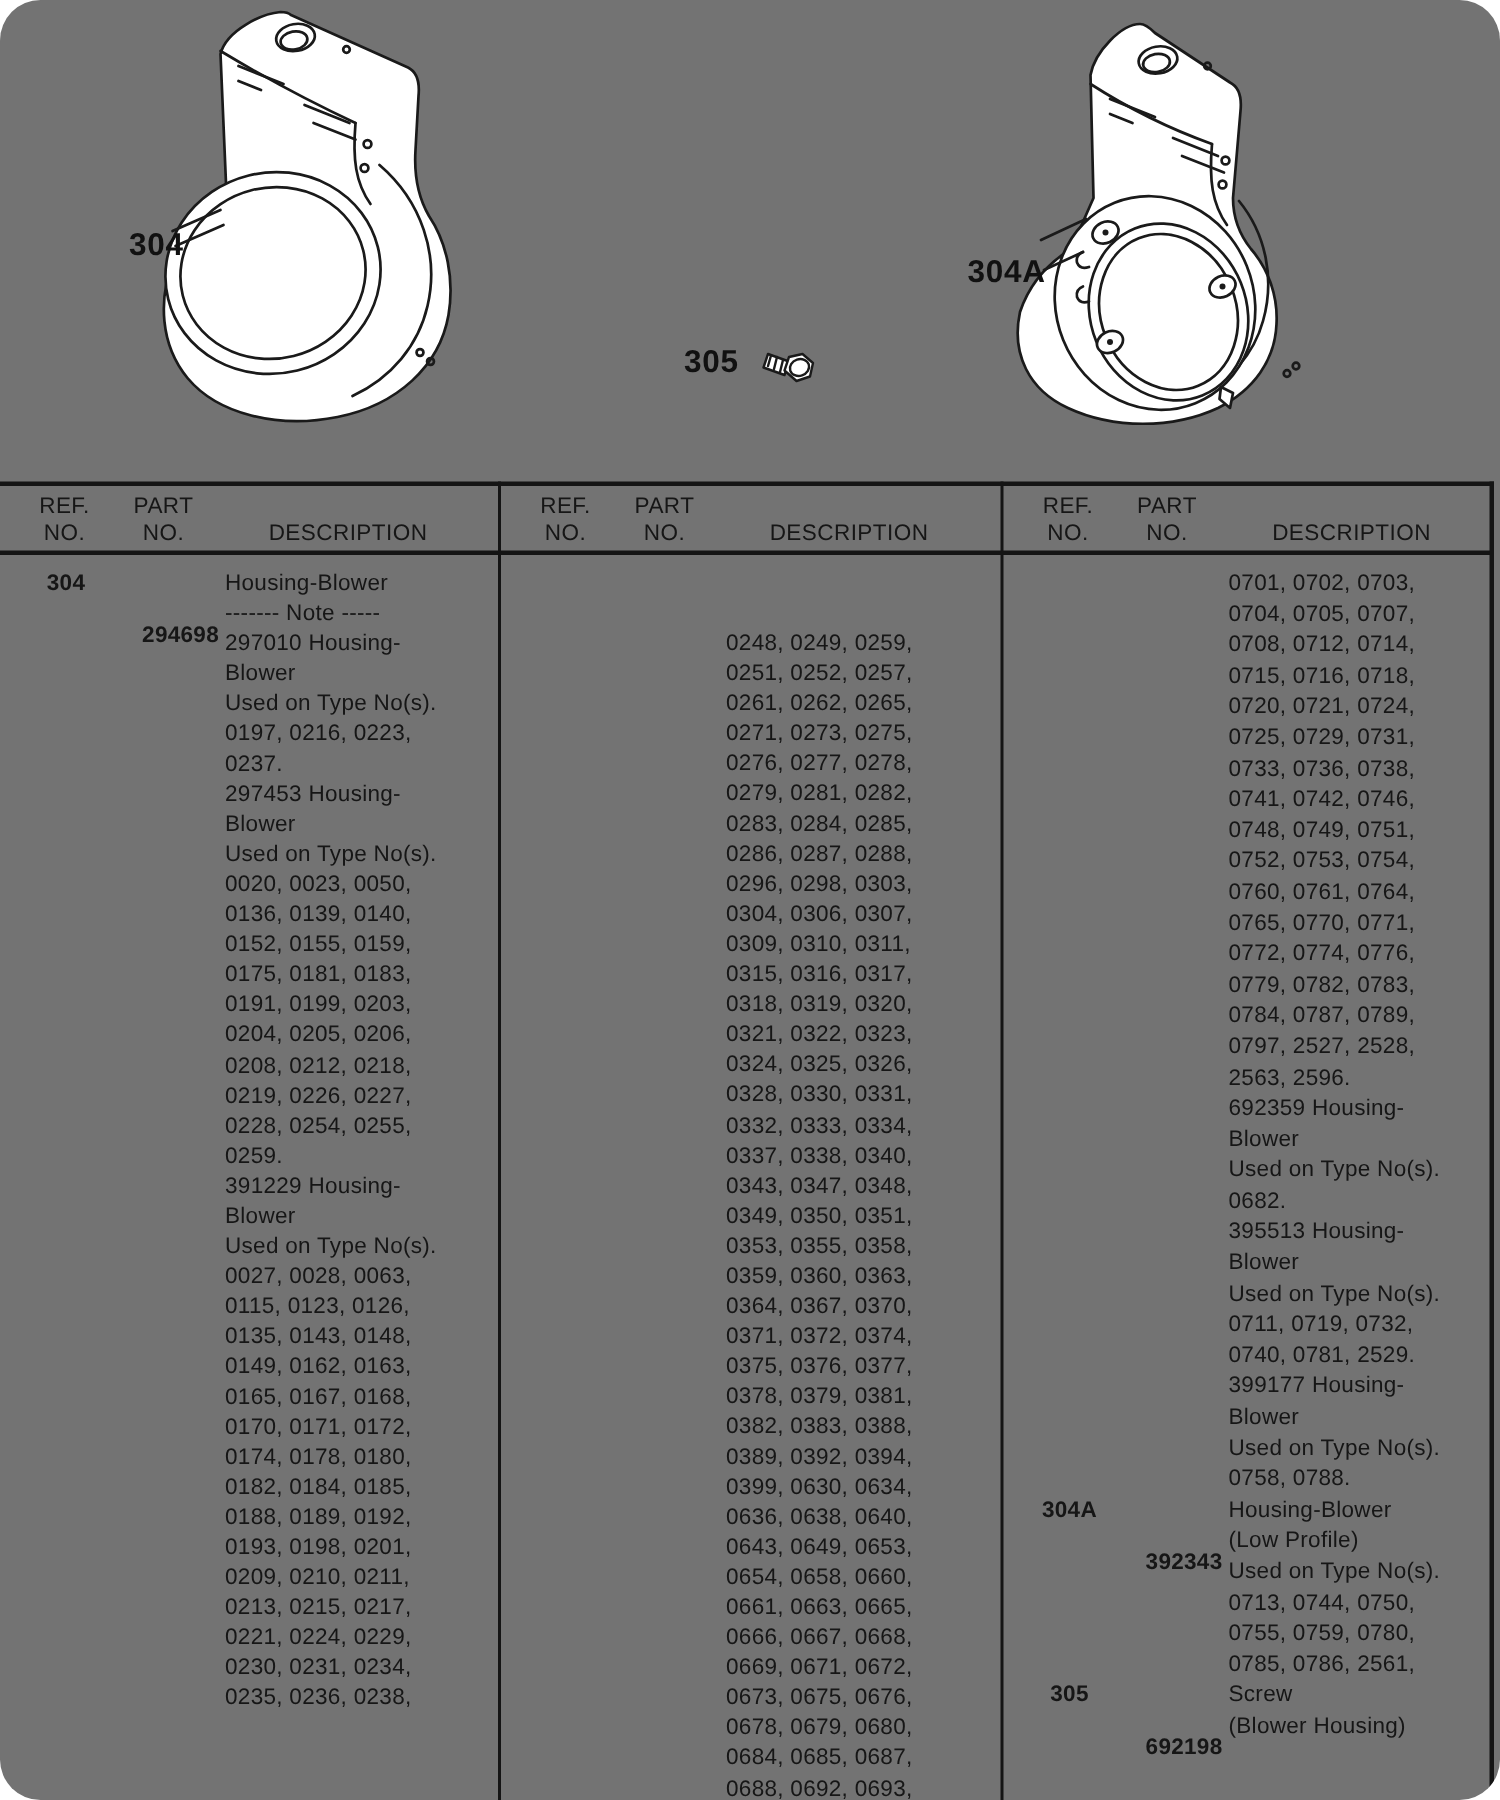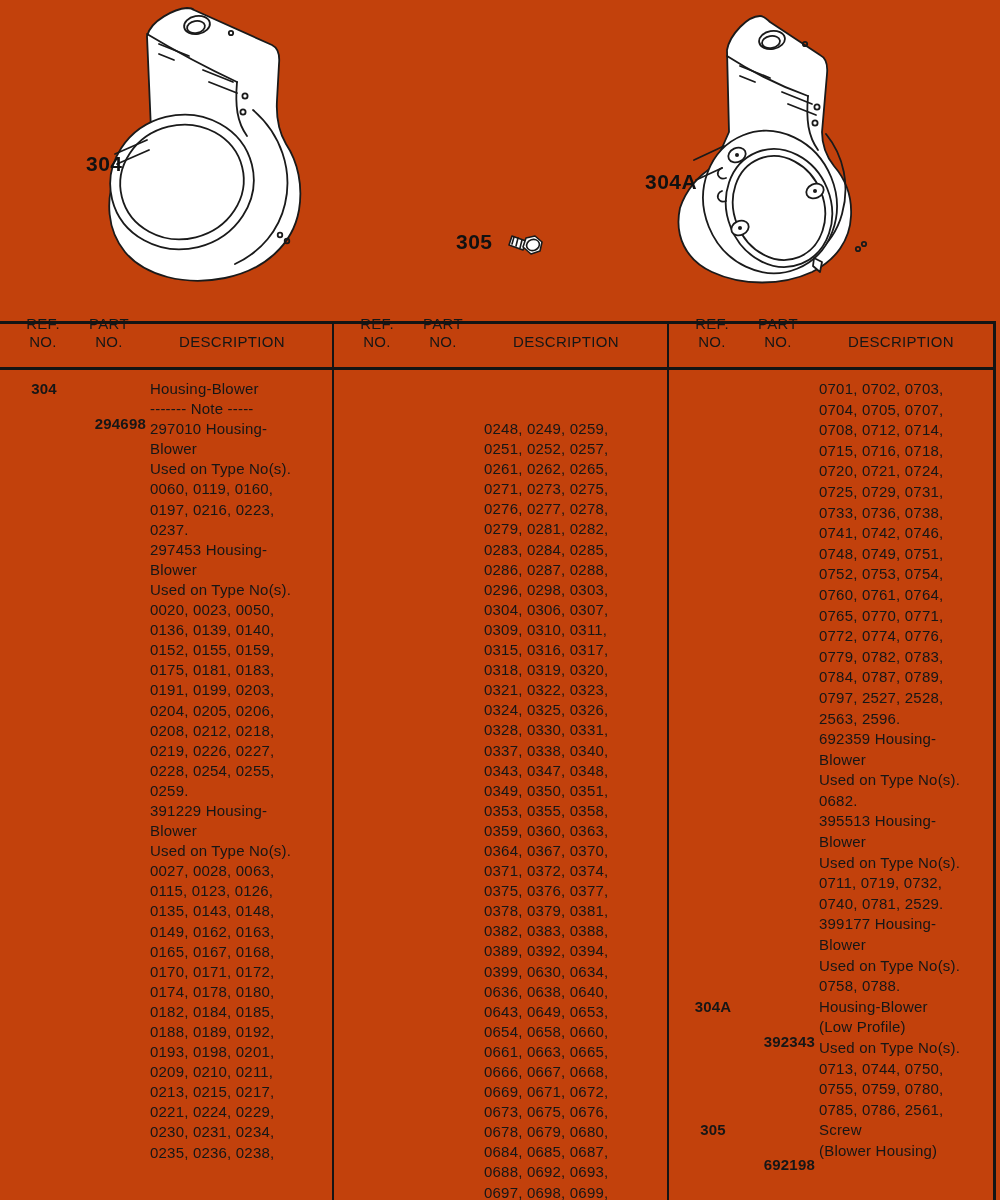--- a/index.html
+++ b/index.html
@@ -1,23 +1,23 @@
 <!DOCTYPE html>
 <html><head>
 <meta charset="utf-8">
 <style>
   html,body{margin:0;padding:0;background:#ffffff;}
-  .page{position:relative;width:1000px;height:1200px;background:#c2410c;overflow:hidden;
-        font-family:"Liberation Sans","DejaVu Sans",sans-serif;color:#161616;}
+  .page{position:relative;width:1000px;height:1200px;background:#737373;overflow:hidden;
+        font-family:"Liberation Sans","DejaVu Sans",sans-serif;color:#161616;border-radius:27px;}
   .fig{position:absolute;}
   .fig svg{display:block;}
   .fig-label{position:absolute;font-size:21px;font-weight:700;letter-spacing:0.5px;color:#111;}
   .rule-h{position:absolute;left:0;width:996px;height:3px;background:#141414;}
   .rule-v{position:absolute;width:2px;background:#141414;}
-  .hdr{position:absolute;top:314px;width:332px;height:42px;font-size:15px;letter-spacing:0.3px;}
+  .hdr{position:absolute;top:328px;width:332px;height:42px;font-size:15px;letter-spacing:0.3px;}
   .hdr span{position:absolute;display:block;text-align:center;white-space:nowrap;}
   .h-ref1{left:18px;width:50px;top:1px;}
   .h-ref2{left:18px;width:50px;top:19px;}
   .h-part1{left:80px;width:58px;top:1px;}
   .h-part2{left:80px;width:58px;top:19px;}
   .h-desc{left:146px;width:172px;top:19px;}
   .tcol{position:absolute;top:380px;width:330px;font-size:15px;letter-spacing:0.2px;}
   .tline{position:relative;height:20.1px;}
   .tcol[data-col="2"] .tline{height:20.6px;}
   .tline .ref{position:absolute;left:14px;width:60px;text-align:center;font-weight:700;white-space:nowrap;}
@@ -135,23 +135,20 @@
       <div class="tline">
         <span class="desc"><b>297010</b> Housing-</span>
       </div>
       <div class="tline">
         <span class="desc">Blower</span>
       </div>
       <div class="tline">
         <span class="desc">Used on Type No(s).</span>
       </div>
       <div class="tline">
-        <span class="desc">0060, 0119, 0160,</span>
-      </div>
-      <div class="tline">
         <span class="desc">0197, 0216, 0223,</span>
       </div>
       <div class="tline">
         <span class="desc">0237.</span>
       </div>
       <div class="tline">
         <span class="desc"><b>297453</b> Housing-</span>
       </div>
       <div class="tline">
         <span class="desc">Blower</span>
@@ -285,20 +282,23 @@
         <span class="desc">0318, 0319, 0320,</span>
       </div>
       <div class="tline">
         <span class="desc">0321, 0322, 0323,</span>
       </div>
       <div class="tline">
         <span class="desc">0324, 0325, 0326,</span>
       </div>
       <div class="tline">
         <span class="desc">0328, 0330, 0331,</span>
+      </div>
+      <div class="tline">
+        <span class="desc">0332, 0333, 0334,</span>
       </div>
       <div class="tline">
         <span class="desc">0337, 0338, 0340,</span>
       </div>
       <div class="tline">
         <span class="desc">0343, 0347, 0348,</span>
       </div>
       <div class="tline">
         <span class="desc">0349, 0350, 0351,</span>
       </div>

